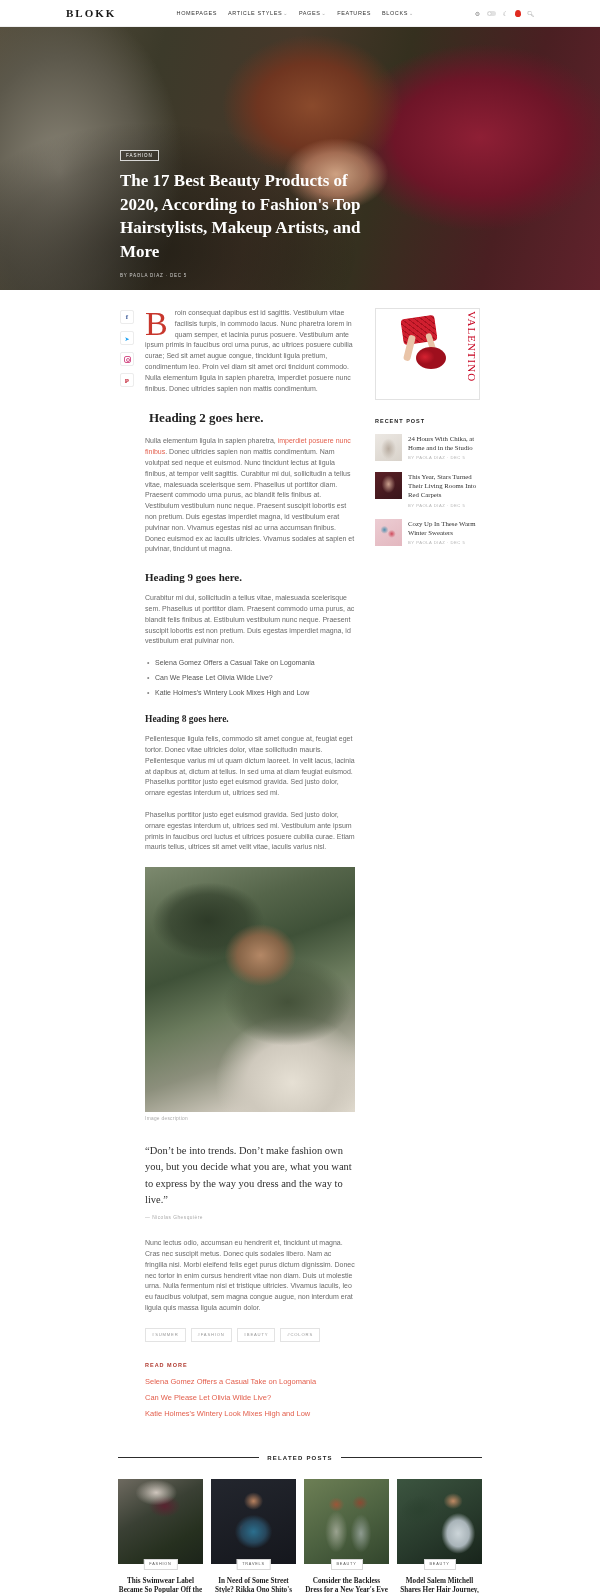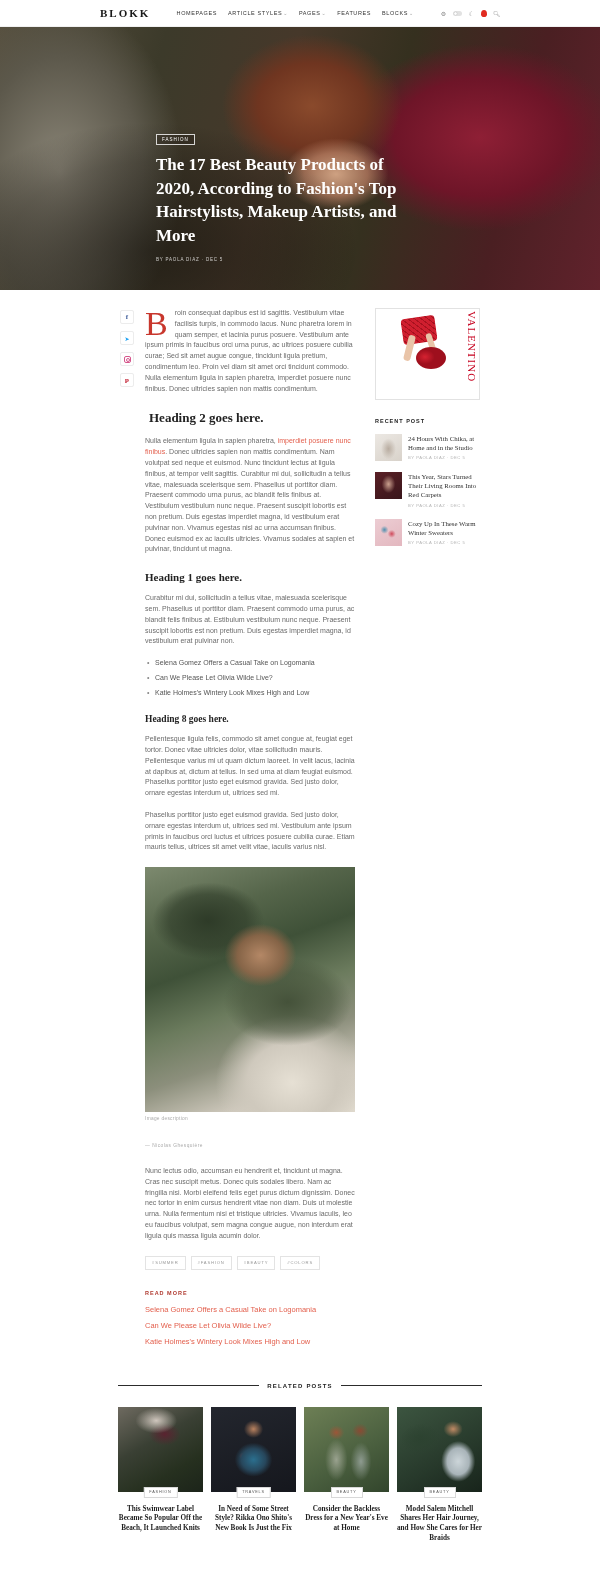--- a/index.html
+++ b/index.html
@@ -2,21 +2,21 @@
 <html><head>
 <meta charset="utf-8">
 <style>
   * { margin:0; padding:0; box-sizing:border-box; }
   html,body { width:600px; }
   body { font-family:"Liberation Sans", sans-serif; background:#fff; color:#5f5f5f; }
   .serif { font-family:"Liberation Serif", serif; }
 
   
   .navbar { height:27px; background:#fff; display:flex; align-items:center; justify-content:space-between;
-            padding:0 100px; border-bottom:1px solid #f1f1f1; position:relative; z-index:5; }
+            padding:0 66px; border-bottom:1px solid #f1f1f1; position:relative; z-index:5; }
   .logo { font-family:"Liberation Serif", serif; font-size:11px; letter-spacing:2px; color:#1a1a1a; font-weight:700; }
   .menu { display:flex; gap:11px; align-items:center; }
   .menu-item { font-size:5.5px; letter-spacing:.6px; color:#333; cursor:pointer; white-space:nowrap; }
   .caret { font-size:5px; color:#999; margin-left:1px; }
   .nav-icons { display:flex; gap:6px; align-items:center; }
   .nav-ic { width:7px; height:7px; display:inline-flex; align-items:center; justify-content:center;
             font-size:6px; color:#8a8a8a; }
   .toggle-pill { width:9px; height:5px; border-radius:3px; background:#e2e2e2; position:relative; }
   .toggle-pill::after { content:""; position:absolute; left:1px; top:1px; width:3px; height:3px; border-radius:50%; background:#fff; box-shadow:0 0 1px rgba(0,0,0,.4); }
   .hot-dot { width:6px; height:7px; background:#e02b20; border-radius:50% 50% 50% 50%/60% 60% 40% 40%; }
@@ -25,21 +25,21 @@
   .hero { position:relative; height:263px; overflow:hidden;
     background:
       radial-gradient(ellipse 70px 48px at 56% 56%, rgba(222,173,140,.9) 0%, rgba(185,127,99,.75) 45%, transparent 75%),
       radial-gradient(ellipse 120px 95px at 52% 30%, #8a4a2c 0%, #6f3520 45%, transparent 75%),
       radial-gradient(ellipse 190px 130px at 80% 42%, #8e1f35 0%, #6e1528 45%, transparent 72%),
       radial-gradient(ellipse 150px 210px at 10% 55%, #8a8577 0%, #5c584b 55%, transparent 82%),
       linear-gradient(105deg, #57503f 0%, #3c3a2a 25%, #46382a 45%, #35301f 62%, #4a1f22 82%, #61222c 100%);
   }
   .hero::before { content:""; position:absolute; inset:0;
       background:radial-gradient(ellipse 260px 160px at 25% 85%, rgba(15,12,8,.55) 0%, rgba(15,12,8,.25) 55%, transparent 80%); }
-  .hero-inner { position:absolute; left:120px; bottom:28px; width:265px; z-index:2;margin-left:36px; }
+  .hero-inner { position:absolute; left:120px; bottom:12px; width:265px; z-index:2; }
   .hero-badge { display:inline-block; border:1px solid rgba(255,255,255,.8); color:#fff; font-size:4.5px;
       letter-spacing:1px; padding:2px 5px; margin-bottom:8px; background:rgba(30,25,20,.25); }
   .hero-title { font-family:"Liberation Serif", serif; color:#fff; font-size:17px; line-height:1.4; font-weight:700; margin-bottom:9px; }
   .hero-meta { color:rgba(255,255,255,.75); font-size:4.5px; letter-spacing:.8px; }
 
   
   .article-wrap { width:360px; margin:0 auto; padding:18px 0 30px 0; display:flex; }
   .share-col { width:25px; flex:none; padding-top:2px; }
   .share-btn { width:14px; height:14px; border:1px solid #ececec; border-radius:2px; display:flex;
       align-items:center; justify-content:center; margin-bottom:7px; font-size:7px; cursor:pointer; background:#fff; }
@@ -182,39 +182,40 @@
         <span class="pin">p</span>
       </div>
   </div>
 
   <div class="main-col">
     <p class="body-text"><span class="dropcap serif">B</span><span>roin consequat dapibus est id sagittis. Vestibulum vitae facilisis turpis, in commodo lacus. Nunc pharetra lorem in quam semper, et lacinia purus posuere. Vestibulum ante ipsum primis in faucibus orci urna purus, ac ultrices posuere cubilia curae; Sed sit amet augue congue, tincidunt ligula pretium, condimentum leo. Proin vel diam sit amet orci tincidunt commodo. Nulla elementum ligula in sapien pharetra, imperdiet posuere nunc finibus. Donec ultricies sapien non mattis condimentum.</span></p>
 
     <h2 class="a-h2">Heading 2 goes here.</h2>
     <p class="body-text"><span>Nulla elementum ligula in sapien pharetra, </span><span class="inline-link">imperdiet posuere nunc finibus</span><span>. Donec ultricies sapien non mattis condimentum. Nam volutpat sed neque et euismod. Nunc tincidunt lectus at ligula finibus, at tempor velit sagittis. Curabitur mi dui, sollicitudin a tellus vitae, malesuada scelerisque sem. Phasellus ut porttitor diam. Praesent commodo urna purus, ac blandit felis finibus at. Vestibulum vestibulum nunc neque. Praesent suscipit lobortis est non pretium. Duis egestas imperdiet magna, id vestibulum erat pulvinar non. Vivamus egestas nisl ac urna accumsan finibus. Donec euismod ex ac iaculis ultricies. Vivamus sodales at sapien et pulvinar, tincidunt ut magna.</span></p>
 
-    <h3 class="a-h3">Heading 1 goes here.</h3>
+    <h3 class="a-h3">Heading 9 goes here.</h3>
     <p class="body-text">Curabitur mi dui, sollicitudin a tellus vitae, malesuada scelerisque sem. Phasellus ut porttitor diam. Praesent commodo urna purus, ac blandit felis finibus at. Estibulum vestibulum nunc neque. Praesent suscipit lobortis est non pretium. Duis egestas imperdiet magna, id vestibulum erat pulvinar non.</p>
 
     <ul class="a-list">
       <li>Selena Gomez Offers a Casual Take on Logomania</li>
       <li>Can We Please Let Olivia Wilde Live?</li>
       <li>Katie Holmes's Wintery Look Mixes High and Low</li>
     </ul>
 
     <h4 class="a-h4">Heading 8 goes here.</h4>
     <p class="body-text">Pellentesque ligula felis, commodo sit amet congue at, feugiat eget tortor. Donec vitae ultricies dolor, vitae sollicitudin mauris. Pellentesque varius mi ut quam dictum laoreet. In velit lacus, lacinia at dapibus at, dictum at tellus. In sed urna at diam feugiat euismod. Phasellus porttitor justo eget euismod gravida. Sed justo dolor, ornare egestas interdum ut, ultrices sed mi.</p>
     <p class="body-text">Phasellus porttitor justo eget euismod gravida. Sed justo dolor, ornare egestas interdum ut, ultrices sed mi. Vestibulum ante ipsum primis in faucibus orci luctus et ultrices posuere cubilia curae. Etiam mauris tellus, ultrices sit amet velit vitae, iaculis varius nisl.</p>
 
     <div class="figure">
       <div class="fig-img"></div>
       <div class="fig-caption">Image description</div>
     </div>
 
     <div class="quote-block">
+      <div class="quote-text serif">“Don’t be into trends. Don’t make fashion own you, but you decide what you are, what you want to express by the way you dress and the way to live.”</div>
       <div class="quote-author">— Nicolas Ghesquière</div>
     </div>
 
     <p class="body-text">Nunc lectus odio, accumsan eu hendrerit et, tincidunt ut magna. Cras nec suscipit metus. Donec quis sodales libero. Nam ac fringilla nisi. Morbi eleifend felis eget purus dictum dignissim. Donec nec tortor in enim cursus hendrerit vitae non diam. Duis ut molestie urna. Nulla fermentum nisi et tristique ultricies. Vivamus iaculis, leo eu faucibus volutpat, sem magna congue augue, non interdum erat ligula quis massa ligula acumin dolor.</p>
 
     <div class="tags-row">
       <span class="tag-chip">#SUMMER</span>
       <span class="tag-chip">#FASHION</span>
       <span class="tag-chip">#BEAUTY</span>
       <span class="tag-chip">#COLORS</span>

